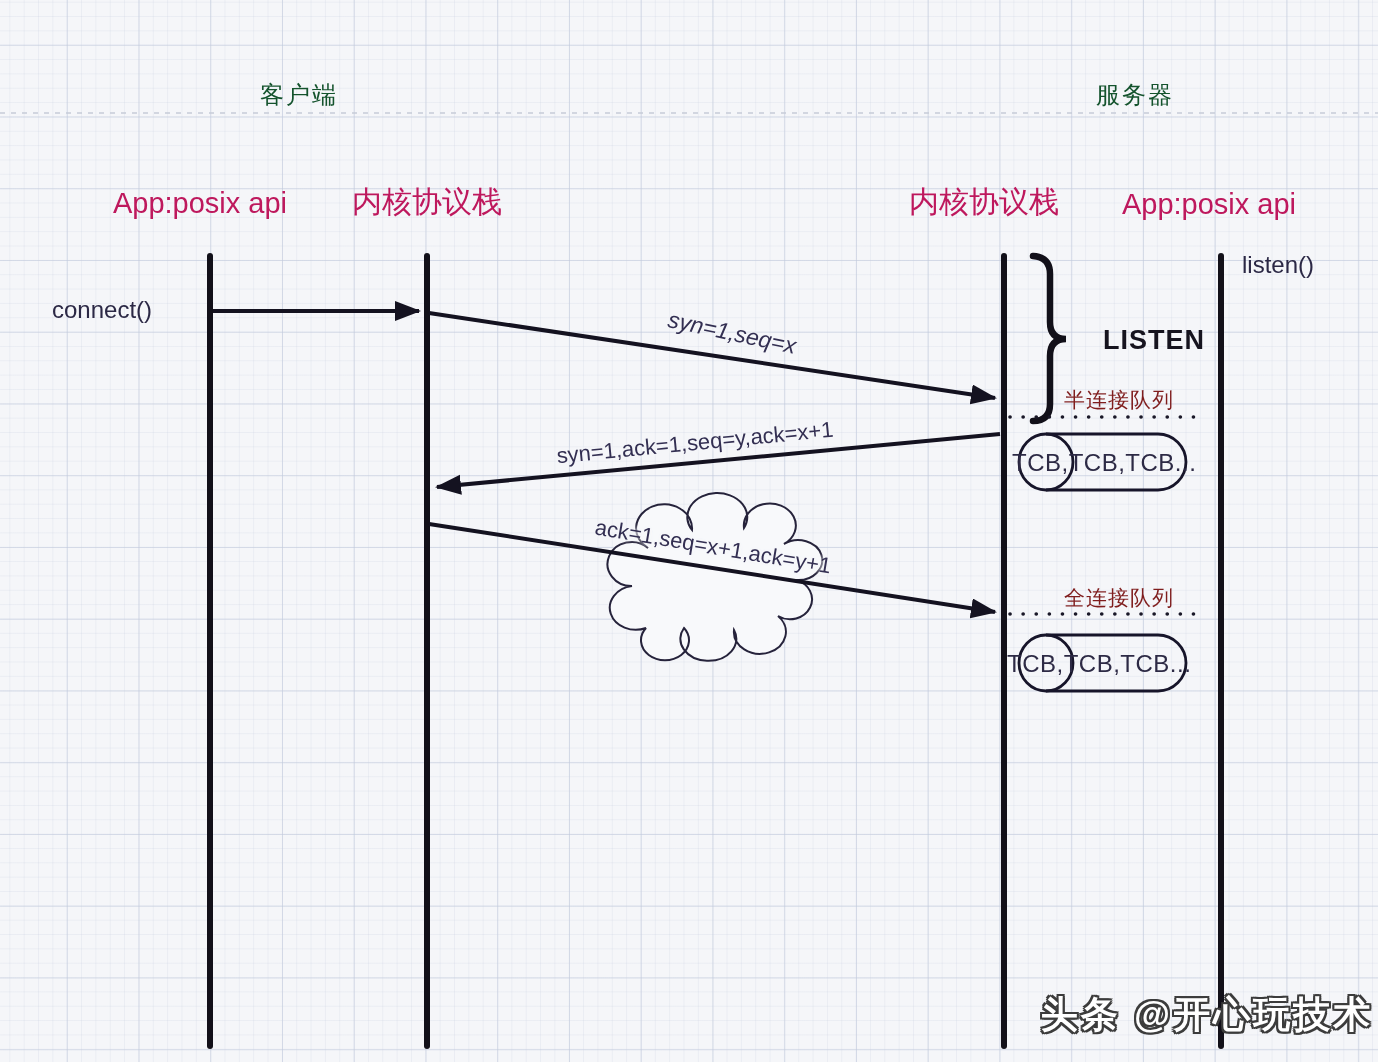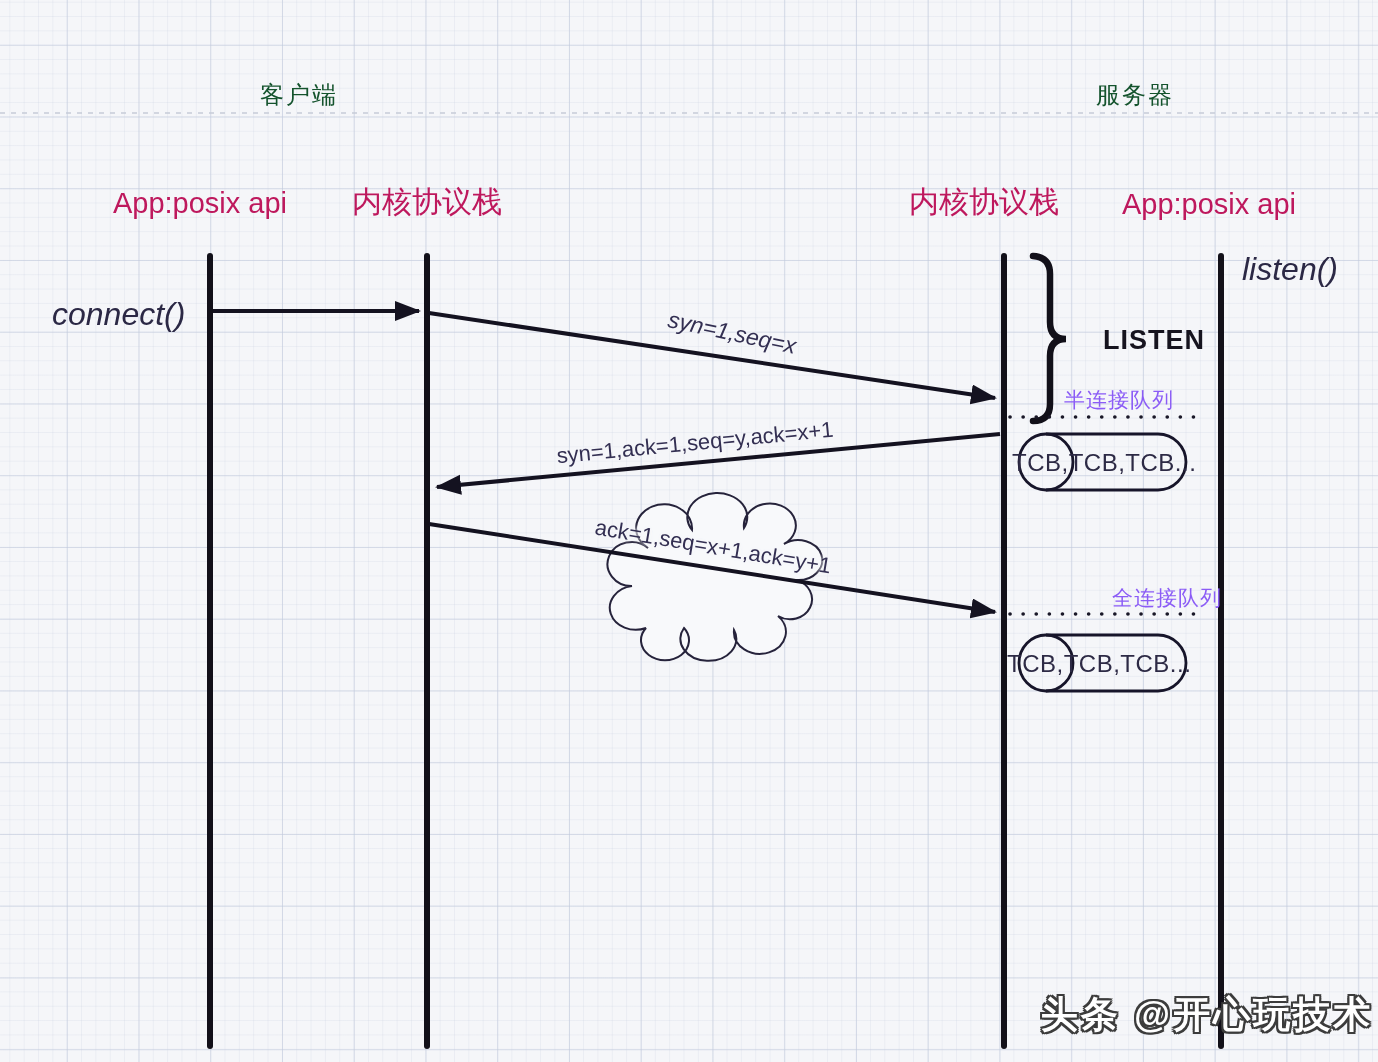--- a/index.html
+++ b/index.html
@@ -13,23 +13,23 @@
       linear-gradient(to right, rgba(189,198,218,0.55) 1px, transparent 1px),
       linear-gradient(to bottom, rgba(189,198,218,0.55) 1px, transparent 1px);
     background-size:14.35px 14.35px,14.35px 14.35px,71.75px 71.75px,71.75px 71.75px;
     background-position:-5px -27px,-5px -27px,-5px -27px,-5px -27px;
   }
   svg.layer{position:absolute;left:0;top:0;width:1378px;height:1062px;}
   .lbl{position:absolute;color:#2a2742;white-space:nowrap;}
   .center{transform:translate(-50%,-50%);}
   .head{font-size:24px;color:#14532d;letter-spacing:2px;}
   .col{font-size:30px;color:#be185d;}
-  .call{font-size:32px;color:#2b2845;font-style:italic;}
+  .call{font-size:24px;color:#2b2845;}
   .state{font-size:27px;font-weight:bold;color:#16141f;letter-spacing:1px;}
-  .qlbl{font-size:21px;color:#8b5cf6;letter-spacing:1px;}
+  .qlbl{font-size:21px;color:#7f1d1d;letter-spacing:1px;}
   .tcb{font-size:24px;color:#2d2a45;letter-spacing:0.5px;text-align:center;}
   .msg{font-size:22px;color:#332f52;
        text-shadow:0 0 5px #f5f6f9,0 0 5px #f5f6f9,0 0 8px #f5f6f9;}
   .msg.italic{font-style:italic;font-size:23px;}
   .watermark{
     font-size:37px;font-weight:bold;color:#ffffff;letter-spacing:3px;
     text-shadow:2px 2px 0 #3c3c3c,-2px -2px 0 #3c3c3c,2px -2px 0 #3c3c3c,
                 -2px 2px 0 #3c3c3c,0 2px 0 #3c3c3c,0 -2px 0 #3c3c3c,
                 2px 0 0 #3c3c3c,-2px 0 0 #3c3c3c;
   }
@@ -98,16 +98,16 @@
 
 <div class="lbl state" style="left:1071px;top:325px;padding-left:32px;">LISTEN</div>
 
 <div class="lbl msg italic center" style="left:732px;top:333px;transform:translate(-50%,-50%) rotate(12deg);">syn=1,seq=x</div>
 <div class="lbl msg center" style="left:695px;top:443px;transform:translate(-50%,-50%) rotate(-5.5deg);">syn=1,ack=1,seq=y,ack=x+1</div>
 <div class="lbl msg center" style="left:713px;top:547px;transform:translate(-50%,-50%) rotate(9.5deg);">ack=1,seq=x+1,ack=y+1</div>
 
 <div class="lbl qlbl center" style="left:1119px;top:400px;">半连接队列</div>
 <div class="lbl tcb" style="left:1012px;top:449px;">TCB,TCB,TCB...</div>
 
-<div class="lbl qlbl center" style="left:1119px;top:598px;margin-left:48px;">全连接队列</div>
+<div class="lbl qlbl center" style="left:1119px;top:598px;">全连接队列</div>
 <div class="lbl tcb" style="left:1007px;top:650px;">TCB,TCB,TCB...</div>
 
 <div class="lbl watermark center" style="left:1207px;top:1015px;">头条 @开心玩技术</div>
 
 </body></html>

